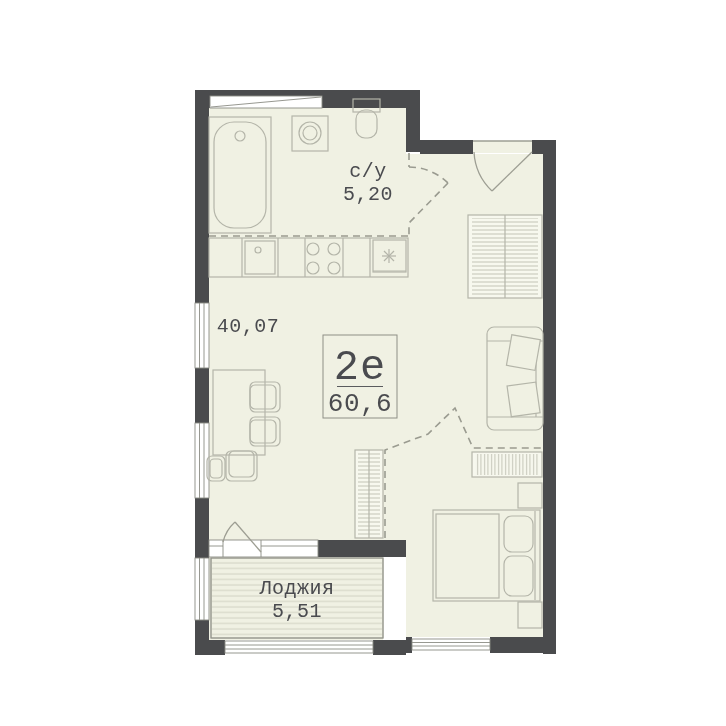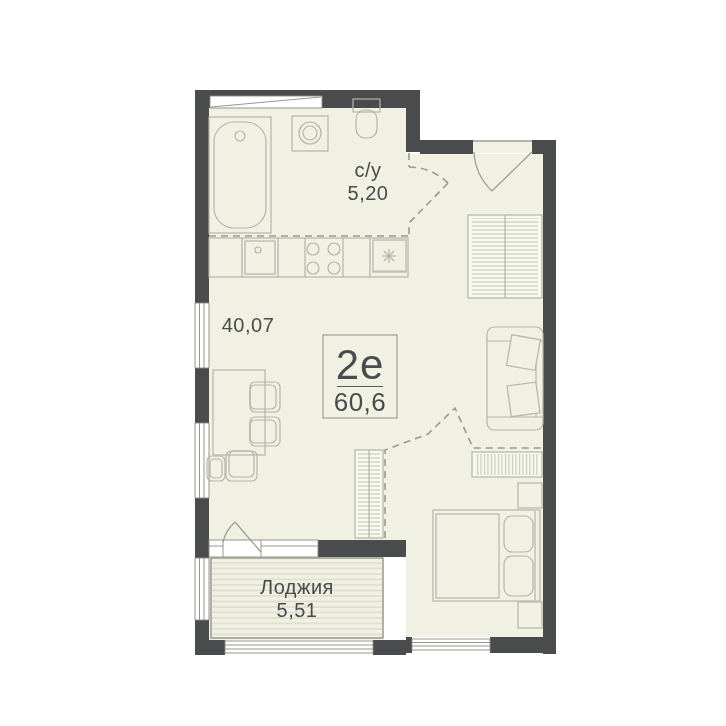--- a/index.html
+++ b/index.html
@@ -1,20 +1,20 @@
 <!DOCTYPE html>
 <html style="--wall: #4a4b4d; --floor: #f0f1e3; --line: #b4b5a9; --line2: #9d9e93; --dash: #9a9b90; --text: #4a4b4f; --frame: #8b8c84; --furnfill: #f7f8ee;"><head>
 <meta charset="utf-8">
 <style>
   :root{
     --wall:#4a4b4d; --floor:#f0f1e3; --line:#b4b5a9; --line2:#9d9e93;
     --dash:#9a9b90; --text:#4a4b4f; --frame:#8b8c84; --furnfill:#f7f8ee;
   }
   html,body{margin:0;padding:0;background:#fff;}
-  .stage{width:655px;height:726px;position:relative;background:#fff;font-family:Liberation Sans, sans-serif;}
+  .stage{width:655px;height:726px;position:relative;background:#fff;font-family:Liberation Mono, monospace;}
   svg{display:block}
   .wall{fill:var(--wall);stroke:none}
   .floor{fill:var(--floor);stroke:none}
   .ln{fill:none;stroke:var(--line);stroke-width:1.2}
   .lnf{fill:var(--floor);stroke:var(--line);stroke-width:1.2}
   .lnw{fill:var(--furnfill);stroke:var(--line);stroke-width:1.2}
   .ln2{fill:none;stroke:var(--line2);stroke-width:1.3}
   .dash{fill:none;stroke:var(--dash);stroke-width:1.6;stroke-dasharray:7 5}
   .win{fill:#ffffff;stroke:var(--frame);stroke-width:0.9}
   .fr{fill:none;stroke:var(--frame);stroke-width:0.9}

